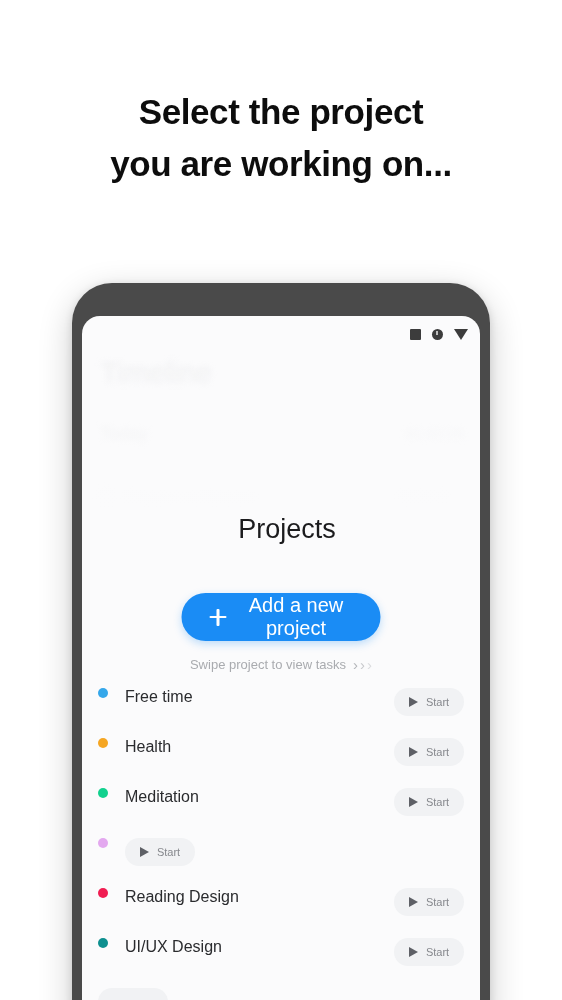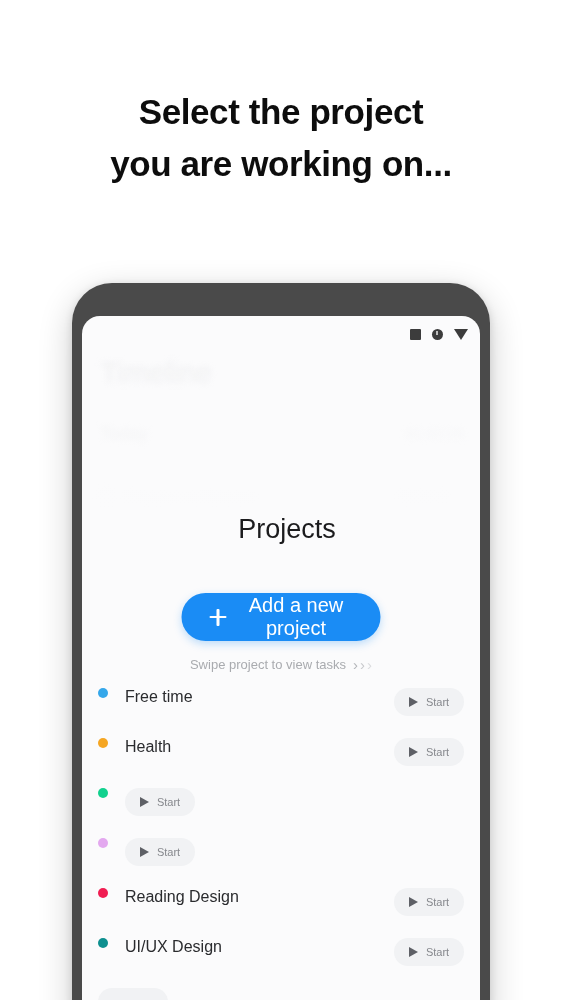--- a/index.html
+++ b/index.html
@@ -308,20 +308,21 @@
             <div class="project-row">
               <span class="dot" style="background: rgb(245, 166, 35);"></span>
               <span class="project-name">Health</span>
               <button class="start-btn">
                 <span class="play-icon"></span>
                 <span class="start-label">Start</span>
               </button>
             </div>
             <div class="project-row">
               <span class="dot" style="background: rgb(18, 209, 142);"></span>
+              <span class="project-name">Meditation</span>
               <button class="start-btn">
                 <span class="play-icon"></span>
                 <span class="start-label">Start</span>
               </button>
             </div>
             <div class="project-row">
               <span class="dot" style="background: rgb(227, 168, 239);"></span>
               <button class="start-btn">
                 <span class="play-icon"></span>
                 <span class="start-label">Start</span>

